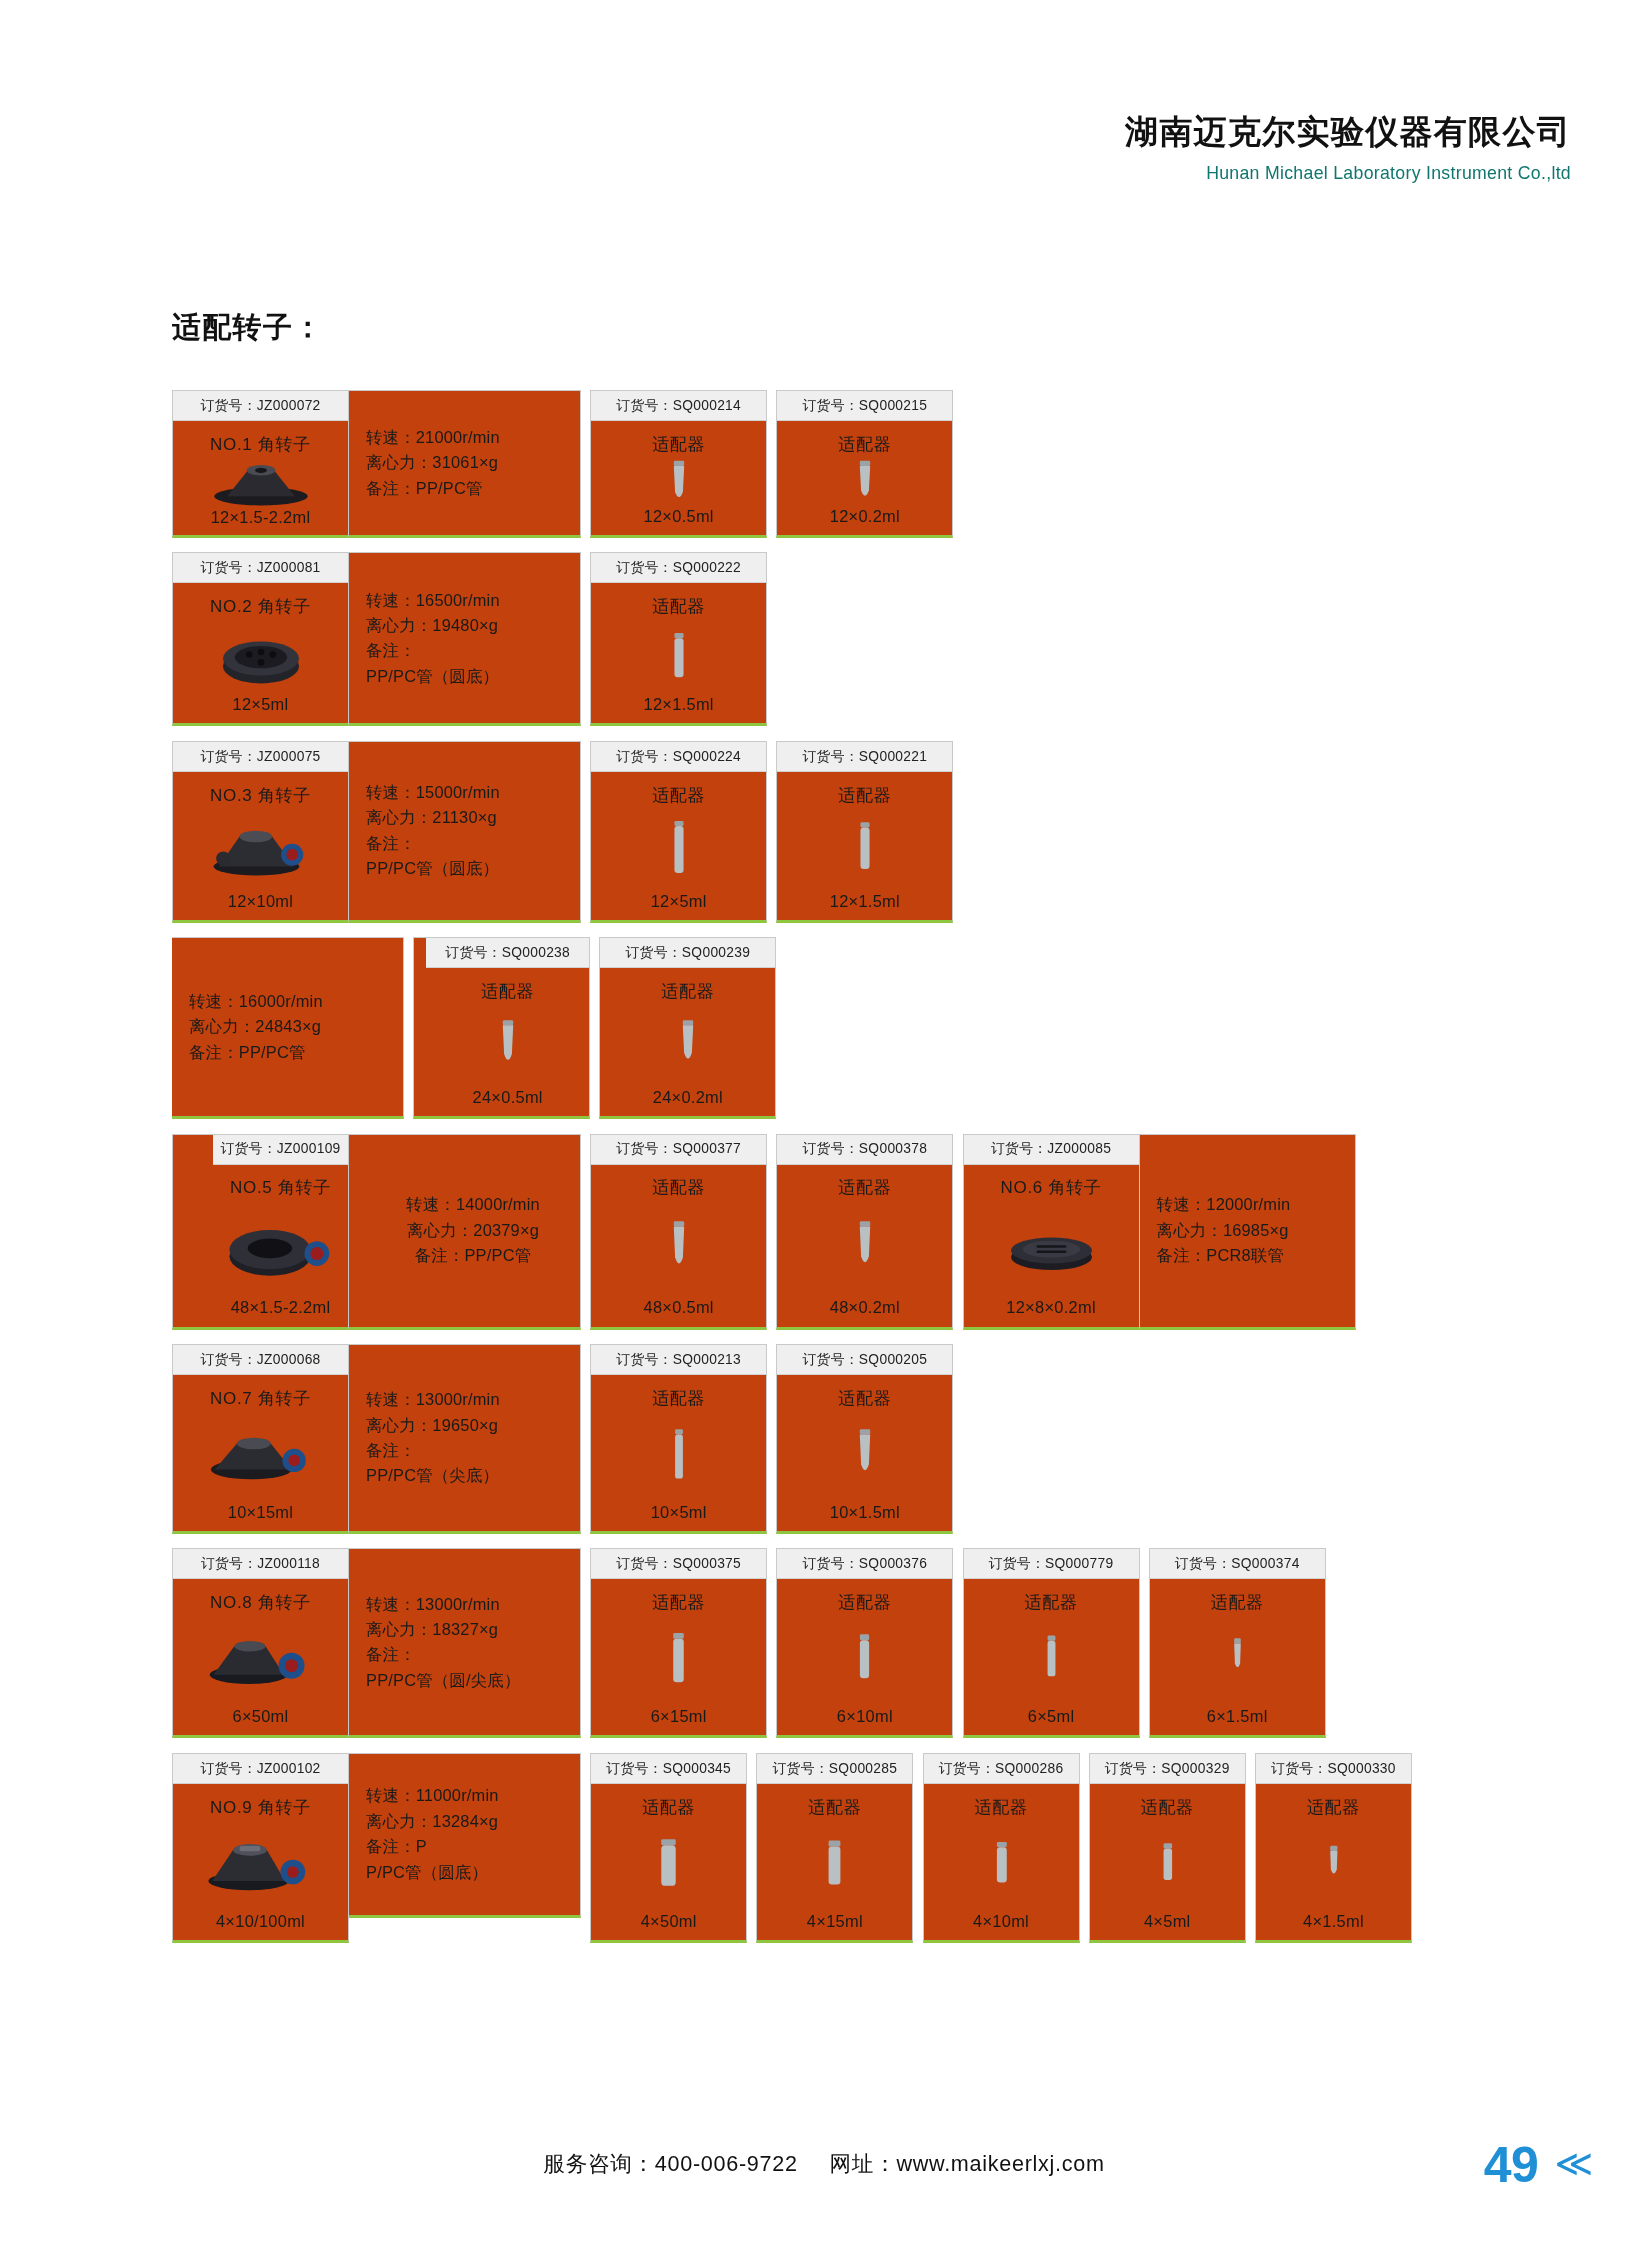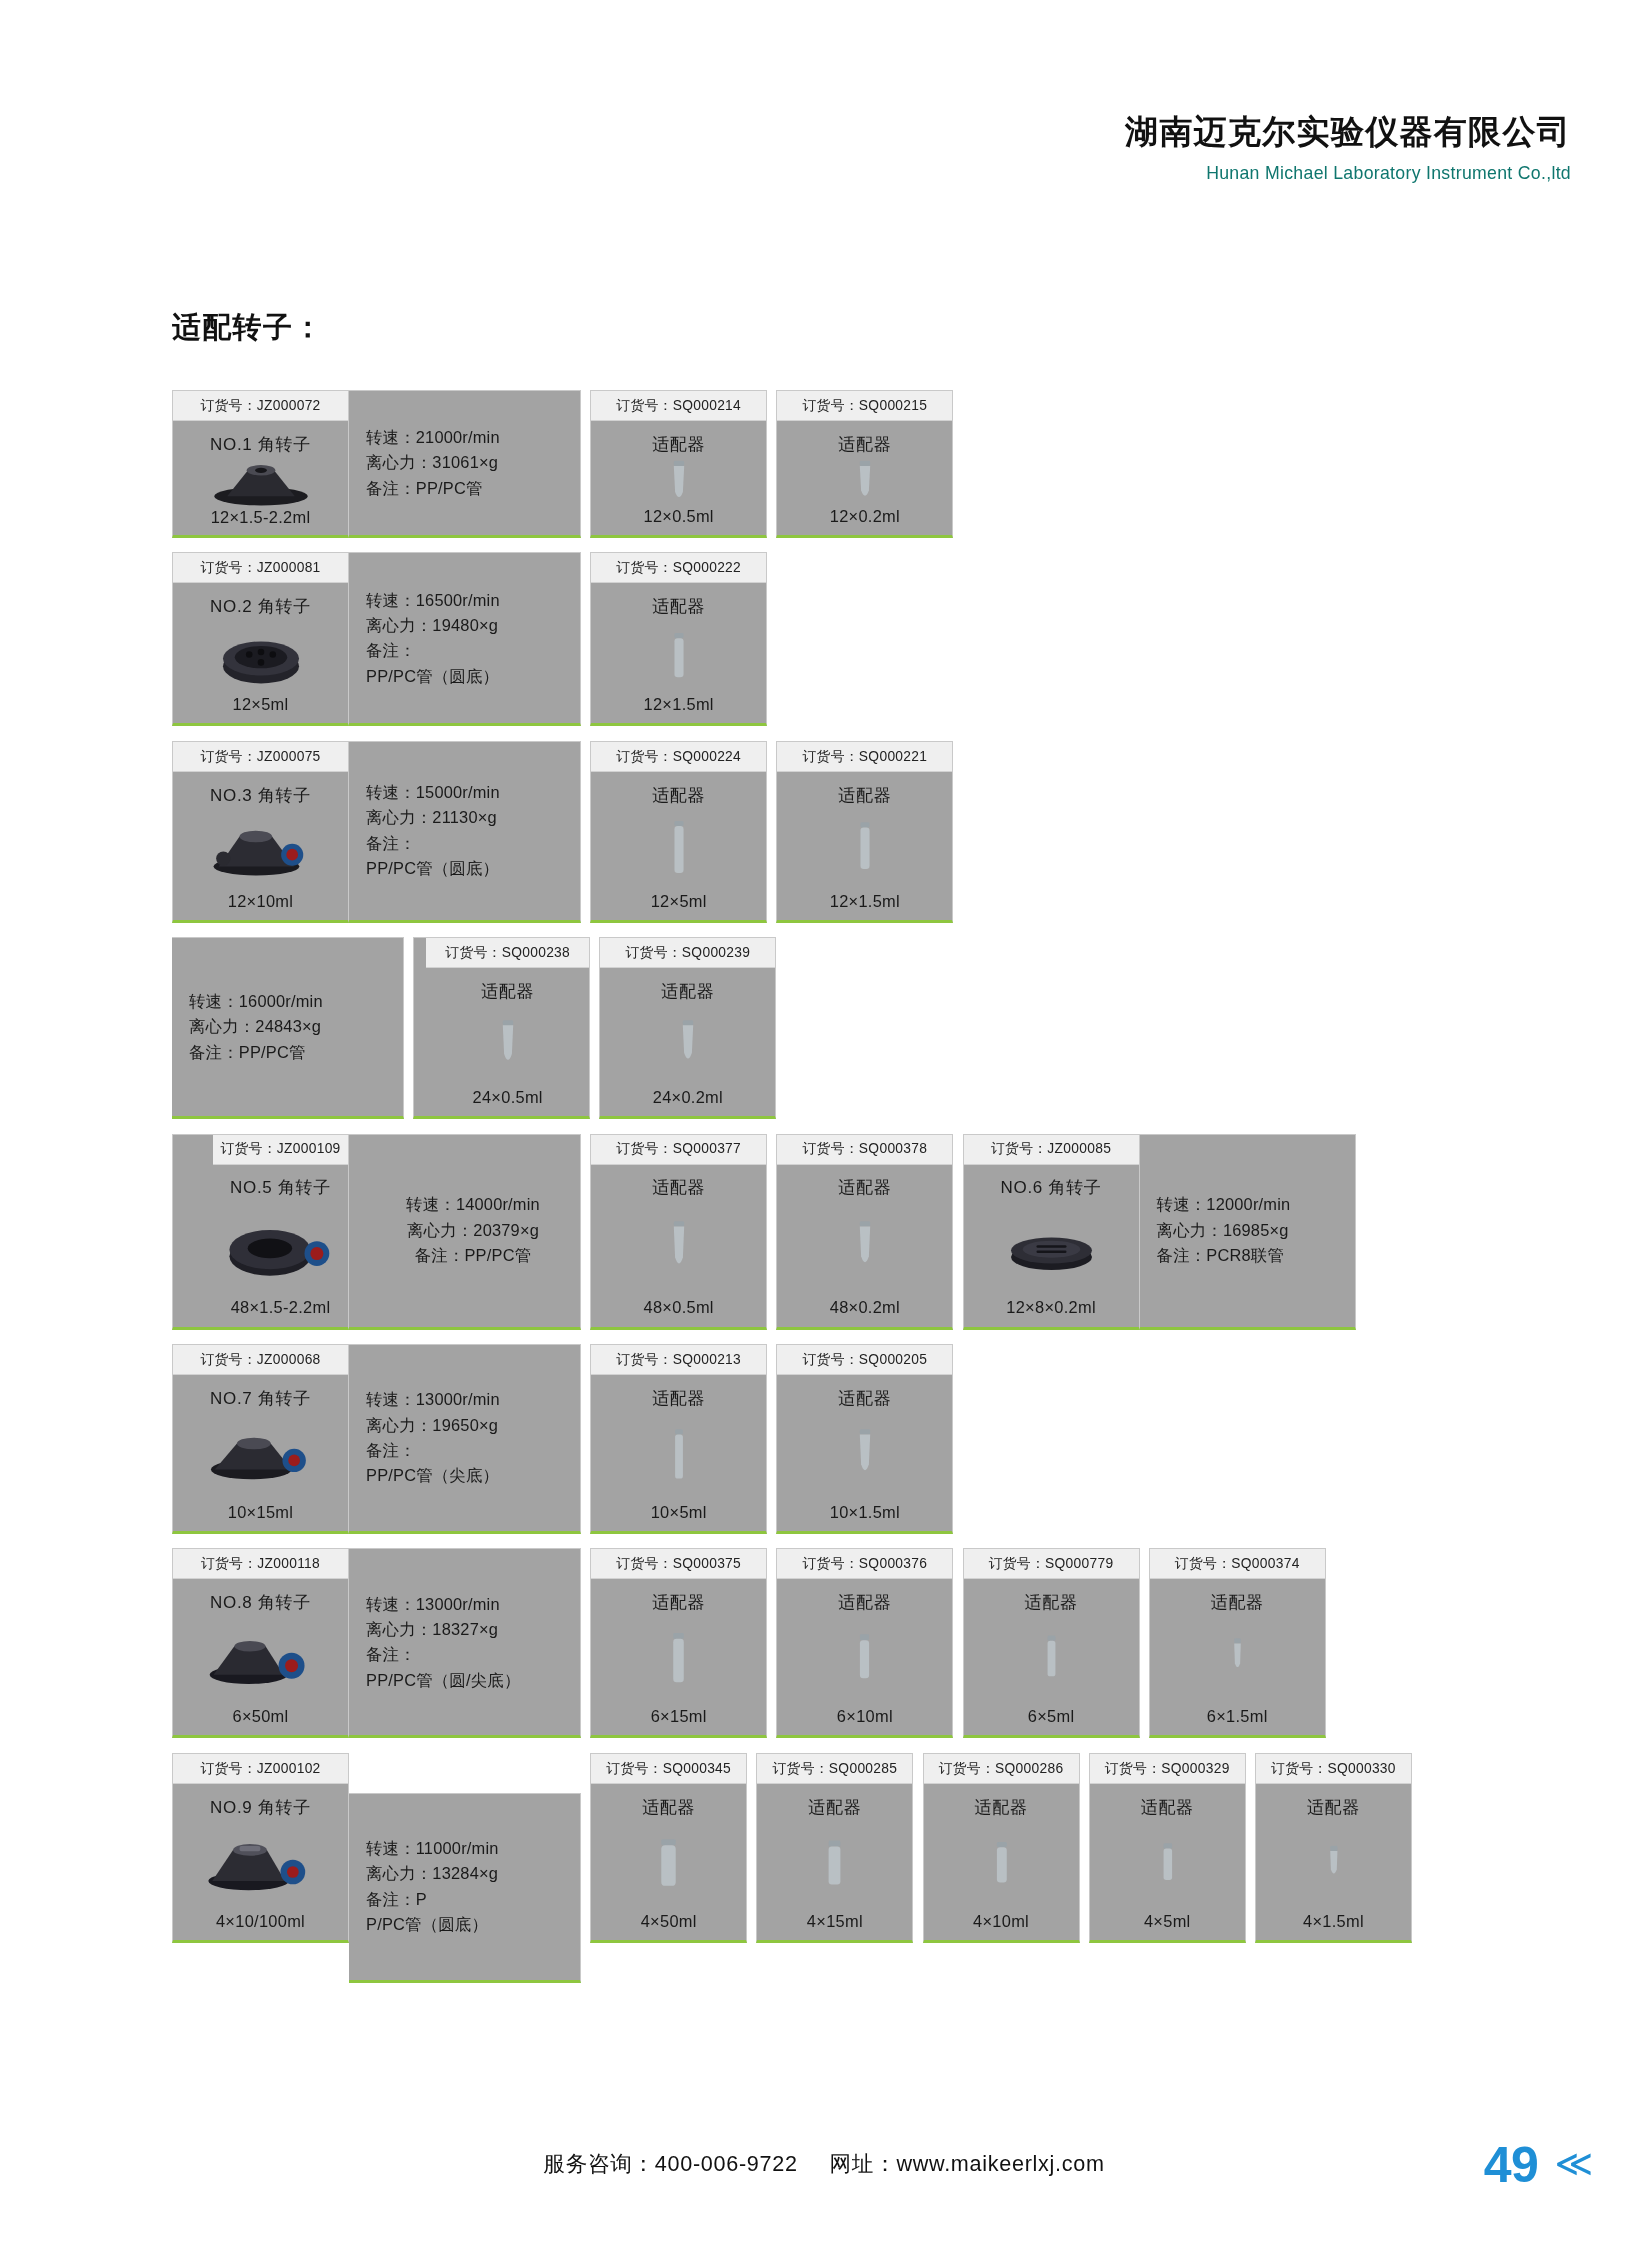--- a/index.html
+++ b/index.html
@@ -60,21 +60,21 @@
     display: flex;
     align-items: stretch;
     margin-bottom: 14.4px;
   }
 
   .cell {
     border: 1.3px solid #c9c9c9;
     border-bottom: 3.9px solid #8ec63f;
     box-sizing: border-box;
     position: relative;
-    background: #a3a3a3;
+    background: #c2410c;
   }
 
   
   .rotor-cell {
     width: 177px;
     display: flex;
     flex-direction: column;
     align-items: center;
   }
   .order-head {
@@ -527,21 +527,21 @@
           <ellipse cx="76" cy="74" rx="62" ry="14" fill="#191920"></ellipse>
           <path d="M20 74 L52 26 L104 26 L132 74 Z" fill="#2c2c33"></path>
           <ellipse cx="78" cy="26" rx="26" ry="9" fill="#50505a"></ellipse>
           <rect x="62" y="20" width="32" height="8" rx="3" fill="#6d6d78"></rect>
           <circle cx="144" cy="60" r="19" fill="#1e4f8a"></circle>
           <circle cx="144" cy="60" r="9" fill="#9b1c1c"></circle>
         </svg>
       </div>
       <div class="capacity">4×10/100ml</div>
     </div>
-    <div class="cell spec-cell" style="height:190px;margin-top:40px;">
+    <div class="cell spec-cell" style="height:165px;">
       <div>转速：11000r/min</div>
       <div>离心力：13284×g</div>
       <div>备注：P</div>
       <div>P/PC管（圆底）</div>
     </div>
     <div class="cell adapter-cell" style="height:190px; width:157px;">
       <div class="order-head">订货号：SQ000345</div>
       <div class="adapter-label">适配器</div>
       <div class="adapter-img">
         <svg width="33" height="63" viewBox="0 0 50 96">

